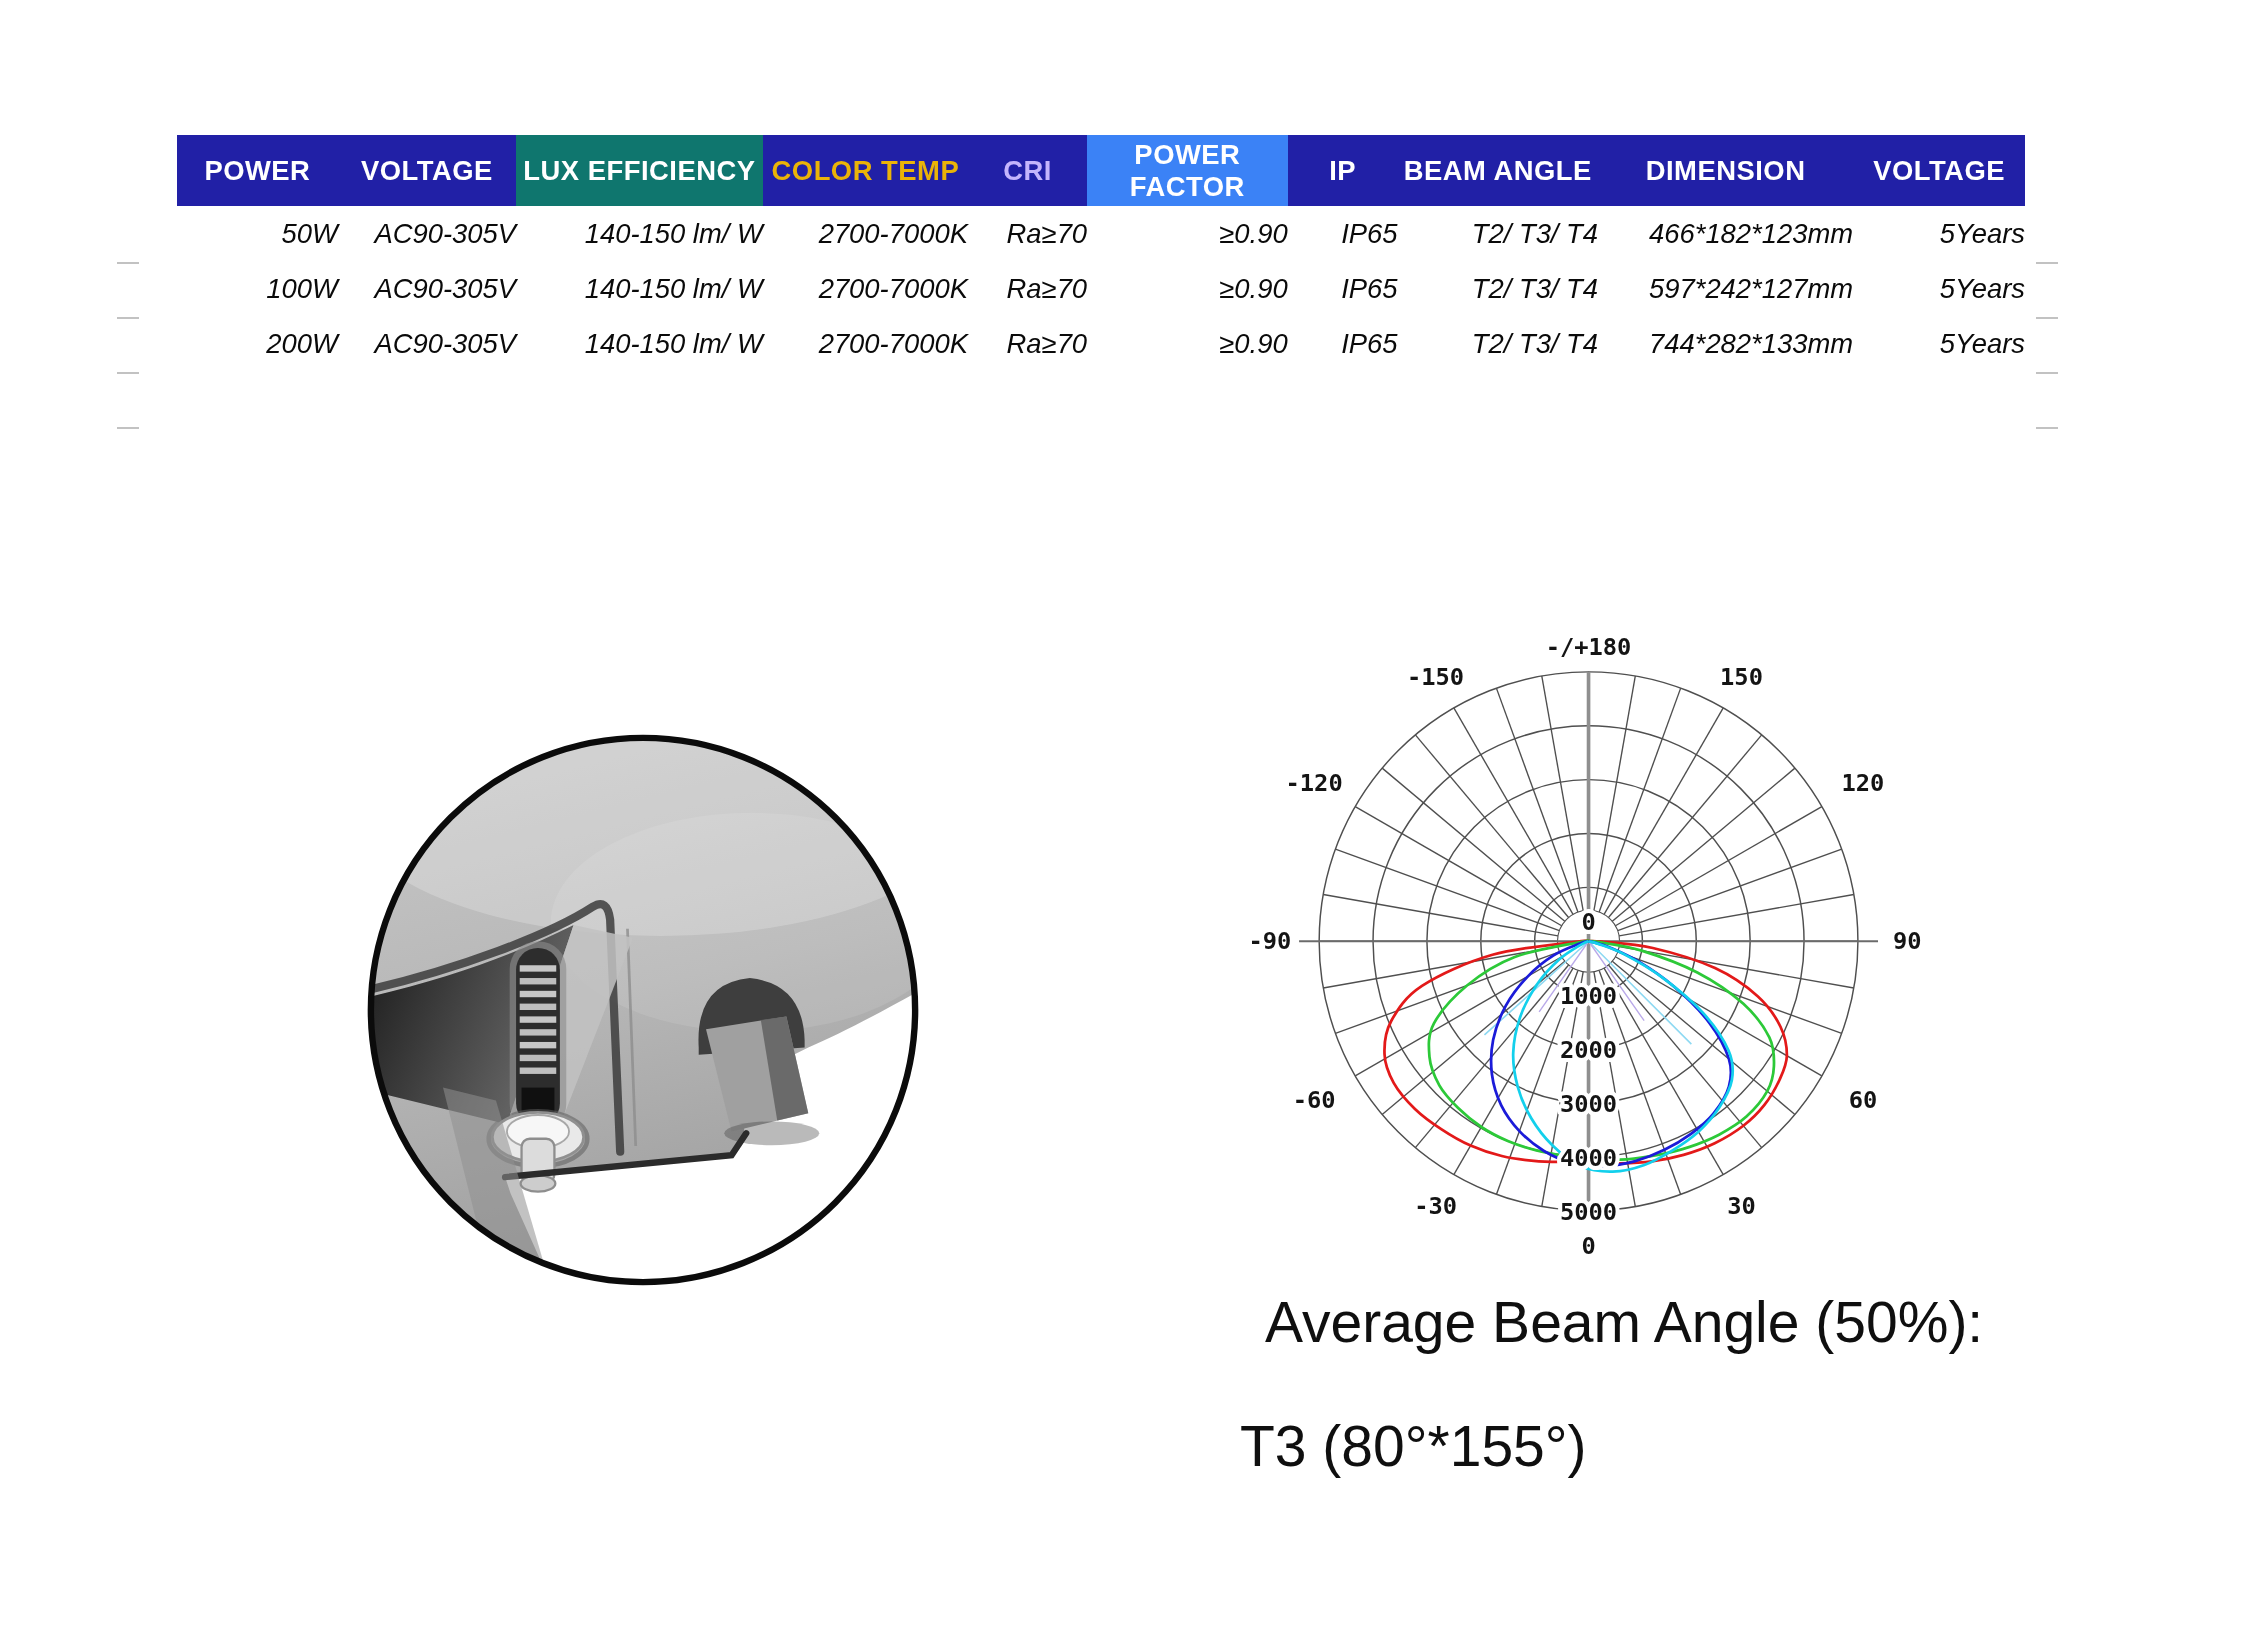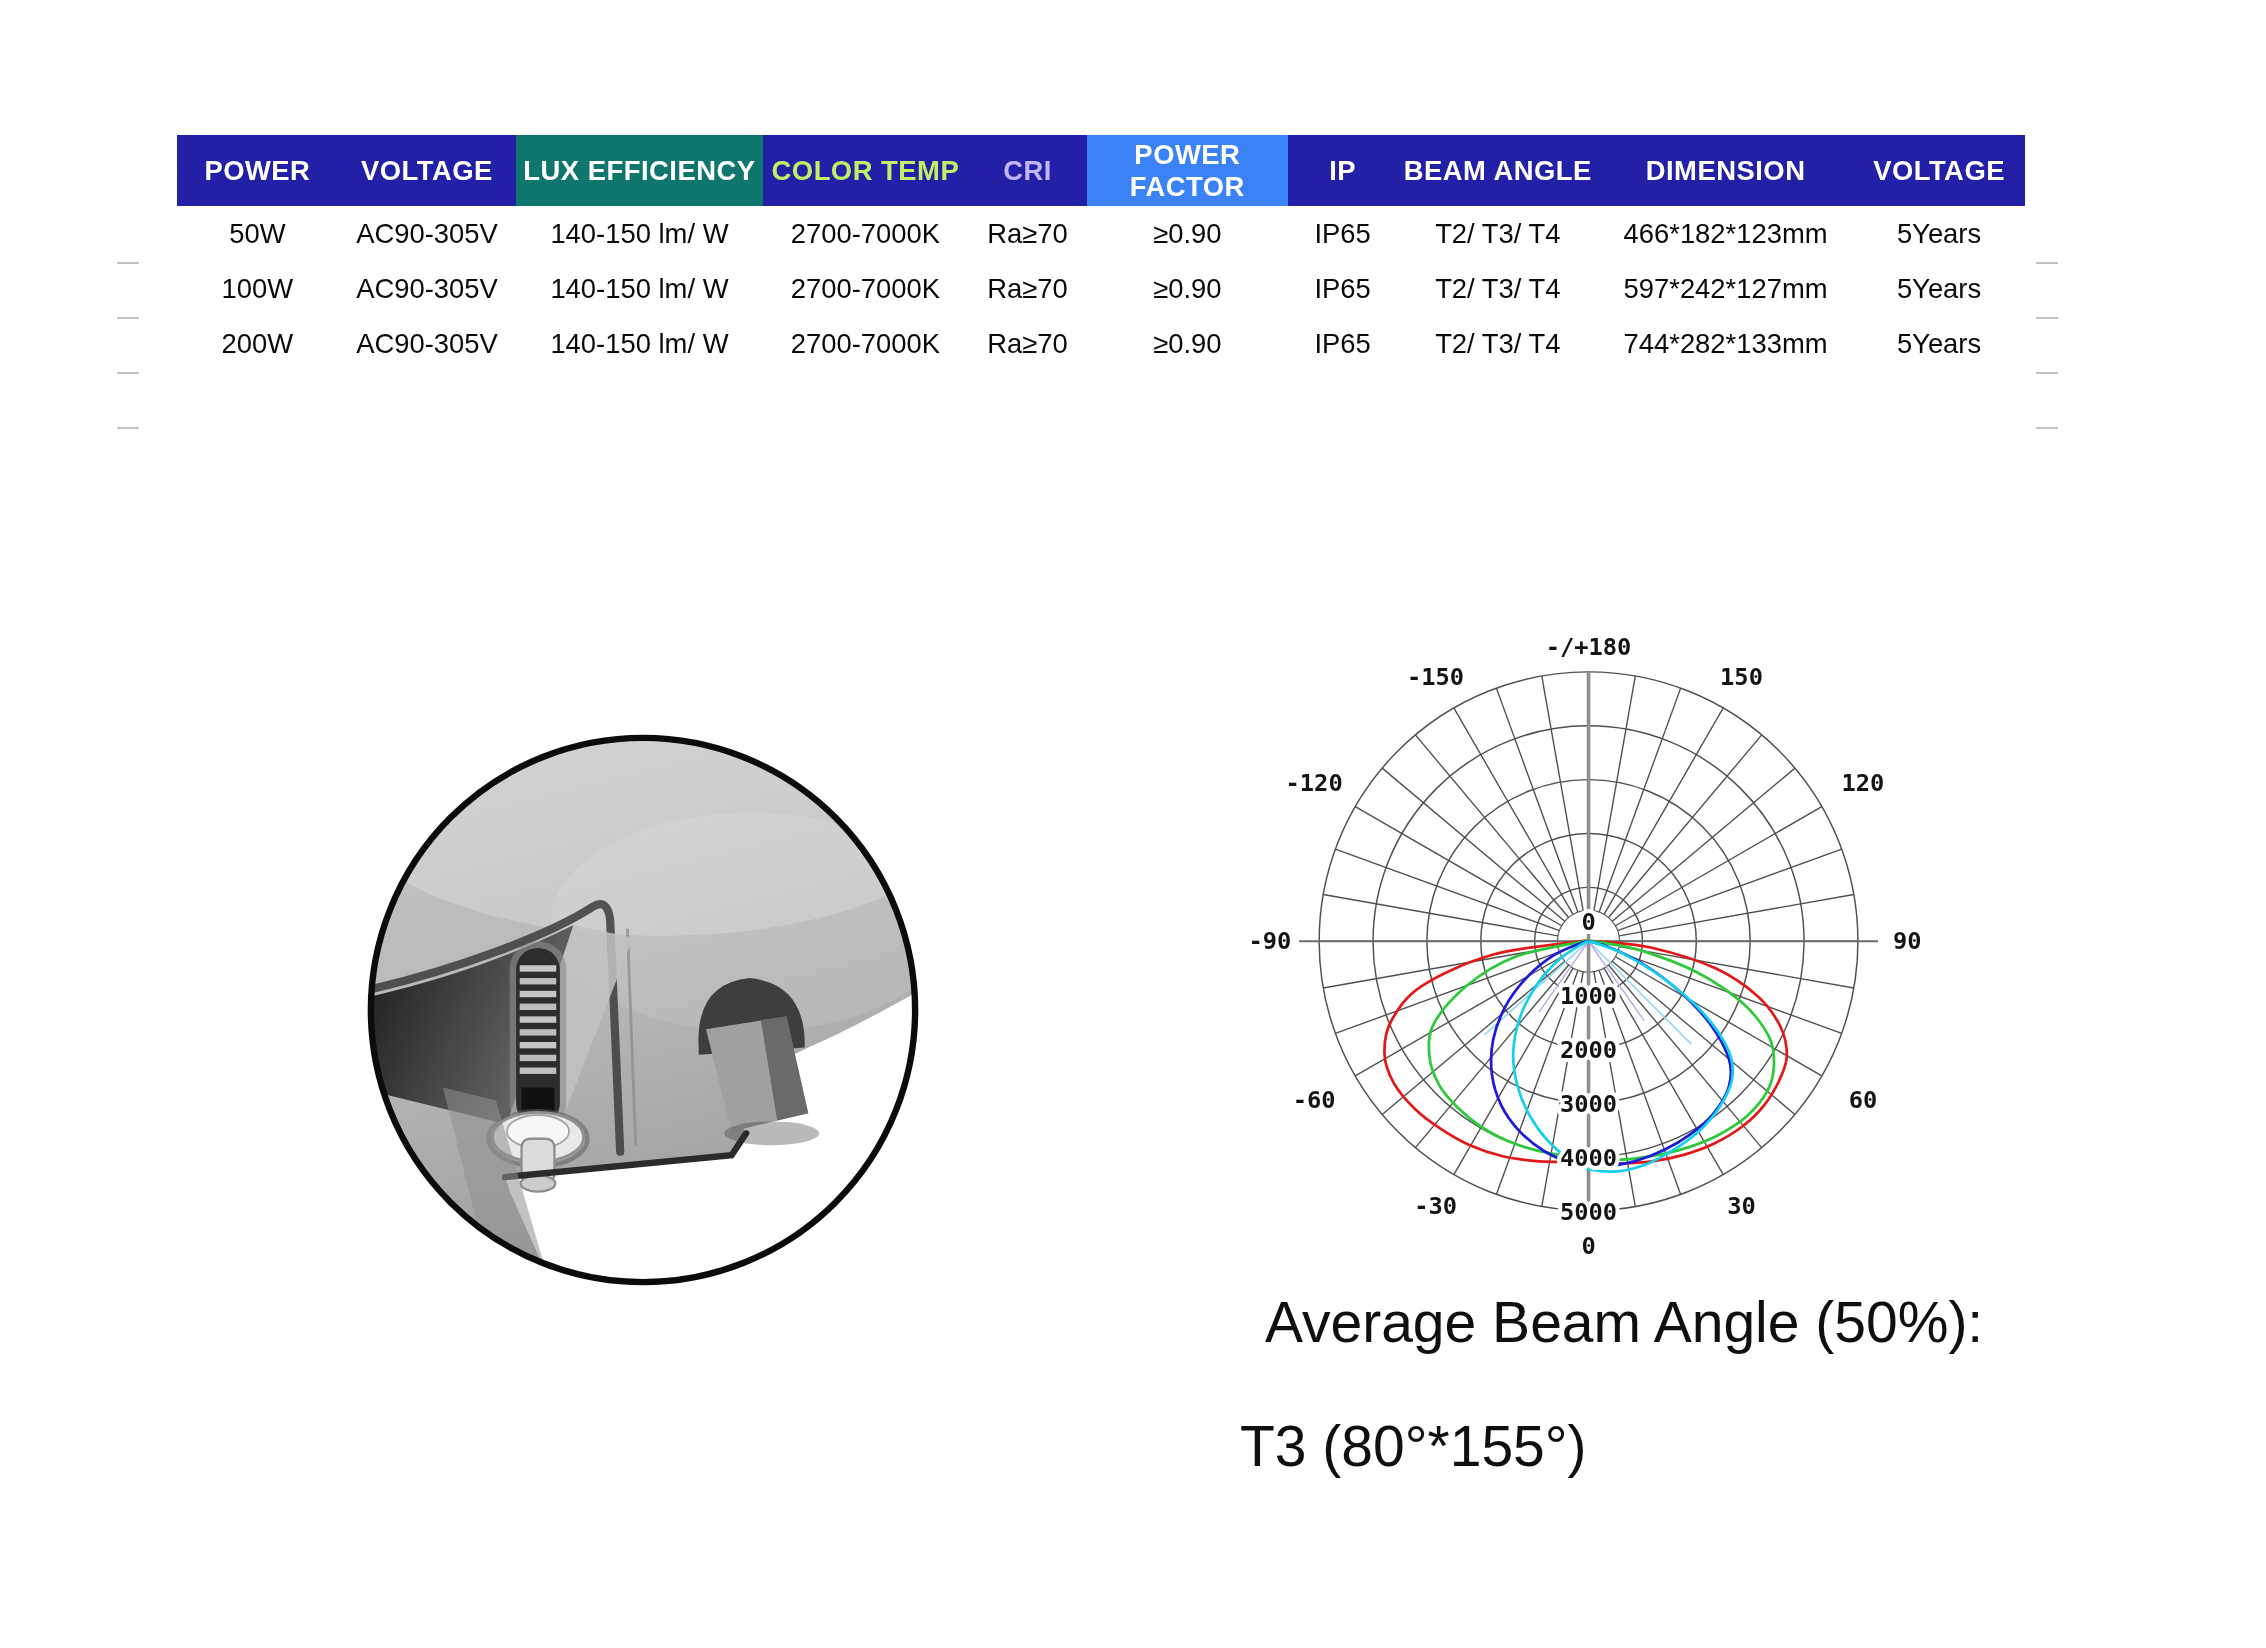--- a/index.html
+++ b/index.html
@@ -10,22 +10,22 @@
   
   .spec-table {
     position:absolute; left:177px; top:135px; width:1848px;
     border-collapse:collapse; table-layout:fixed;
   }
   .spec-table thead th {
     height:71px; color:#ffffff; font-size:27.4px; font-weight:bold;
     text-align:center; vertical-align:middle; padding:0; letter-spacing:0.5px;
   }
   .spec-table tbody td {
-    height:55px; font-size:27.4px; color:#0a0a0a; text-align:center;
-    vertical-align:middle; padding:0; background:#ffffff;
+    height:55px; font-size:27.4px; color:#0a0a0a; text-align:right;
+    vertical-align:middle; padding:0; background:#ffffff;font-style:italic;
   }
   .row-tick { position:absolute; width:22px; height:1.8px; background:#c2c2c2; }
   
   .polar-wrap { position:absolute; left:1243px; top:618px; width:713px; height:694px; }
   .polar-wrap svg text {
     font-family:"DejaVu Sans Mono", monospace; fill:#141414;
   }
   
   .photo-wrap { position:absolute; left:359px; top:726px; width:568px; height:568px; }
   
@@ -50,21 +50,21 @@
       <col style="width: 5.95%;">
       <col style="width: 10.85%;">
       <col style="width: 13.8%;">
       <col style="width: 9.3%;">
     </colgroup>
   <thead>
       <tr>
         <th style="background: rgb(33, 32, 166); color: rgb(255, 255, 255);">POWER</th>
         <th style="background: rgb(33, 32, 166); color: rgb(255, 255, 255);">VOLTAGE</th>
         <th style="background: #0f766e; color: rgb(255, 255, 255);">LUX EFFICIENCY</th>
-        <th style="background: rgb(33, 32, 166); color: #bef264;">COLOR TEMP</th>
+        <th style="background: rgb(33, 32, 166); color: #eab308;">COLOR TEMP</th>
         <th style="background: rgb(33, 32, 166); color: #c4b5fd;">CRI</th>
         <th style="background: #3b82f6; color: rgb(255, 255, 255);">POWER FACTOR</th>
         <th style="background: rgb(33, 32, 166); color: rgb(255, 255, 255);">IP</th>
         <th style="background: rgb(33, 32, 166); color: rgb(255, 255, 255);">BEAM ANGLE</th>
         <th style="background: rgb(33, 32, 166); color: rgb(255, 255, 255);">DIMENSION</th>
         <th style="background: rgb(33, 32, 166); color: rgb(255, 255, 255);">VOLTAGE</th>
       </tr>
     </thead>
   <tbody>
       <tr>

